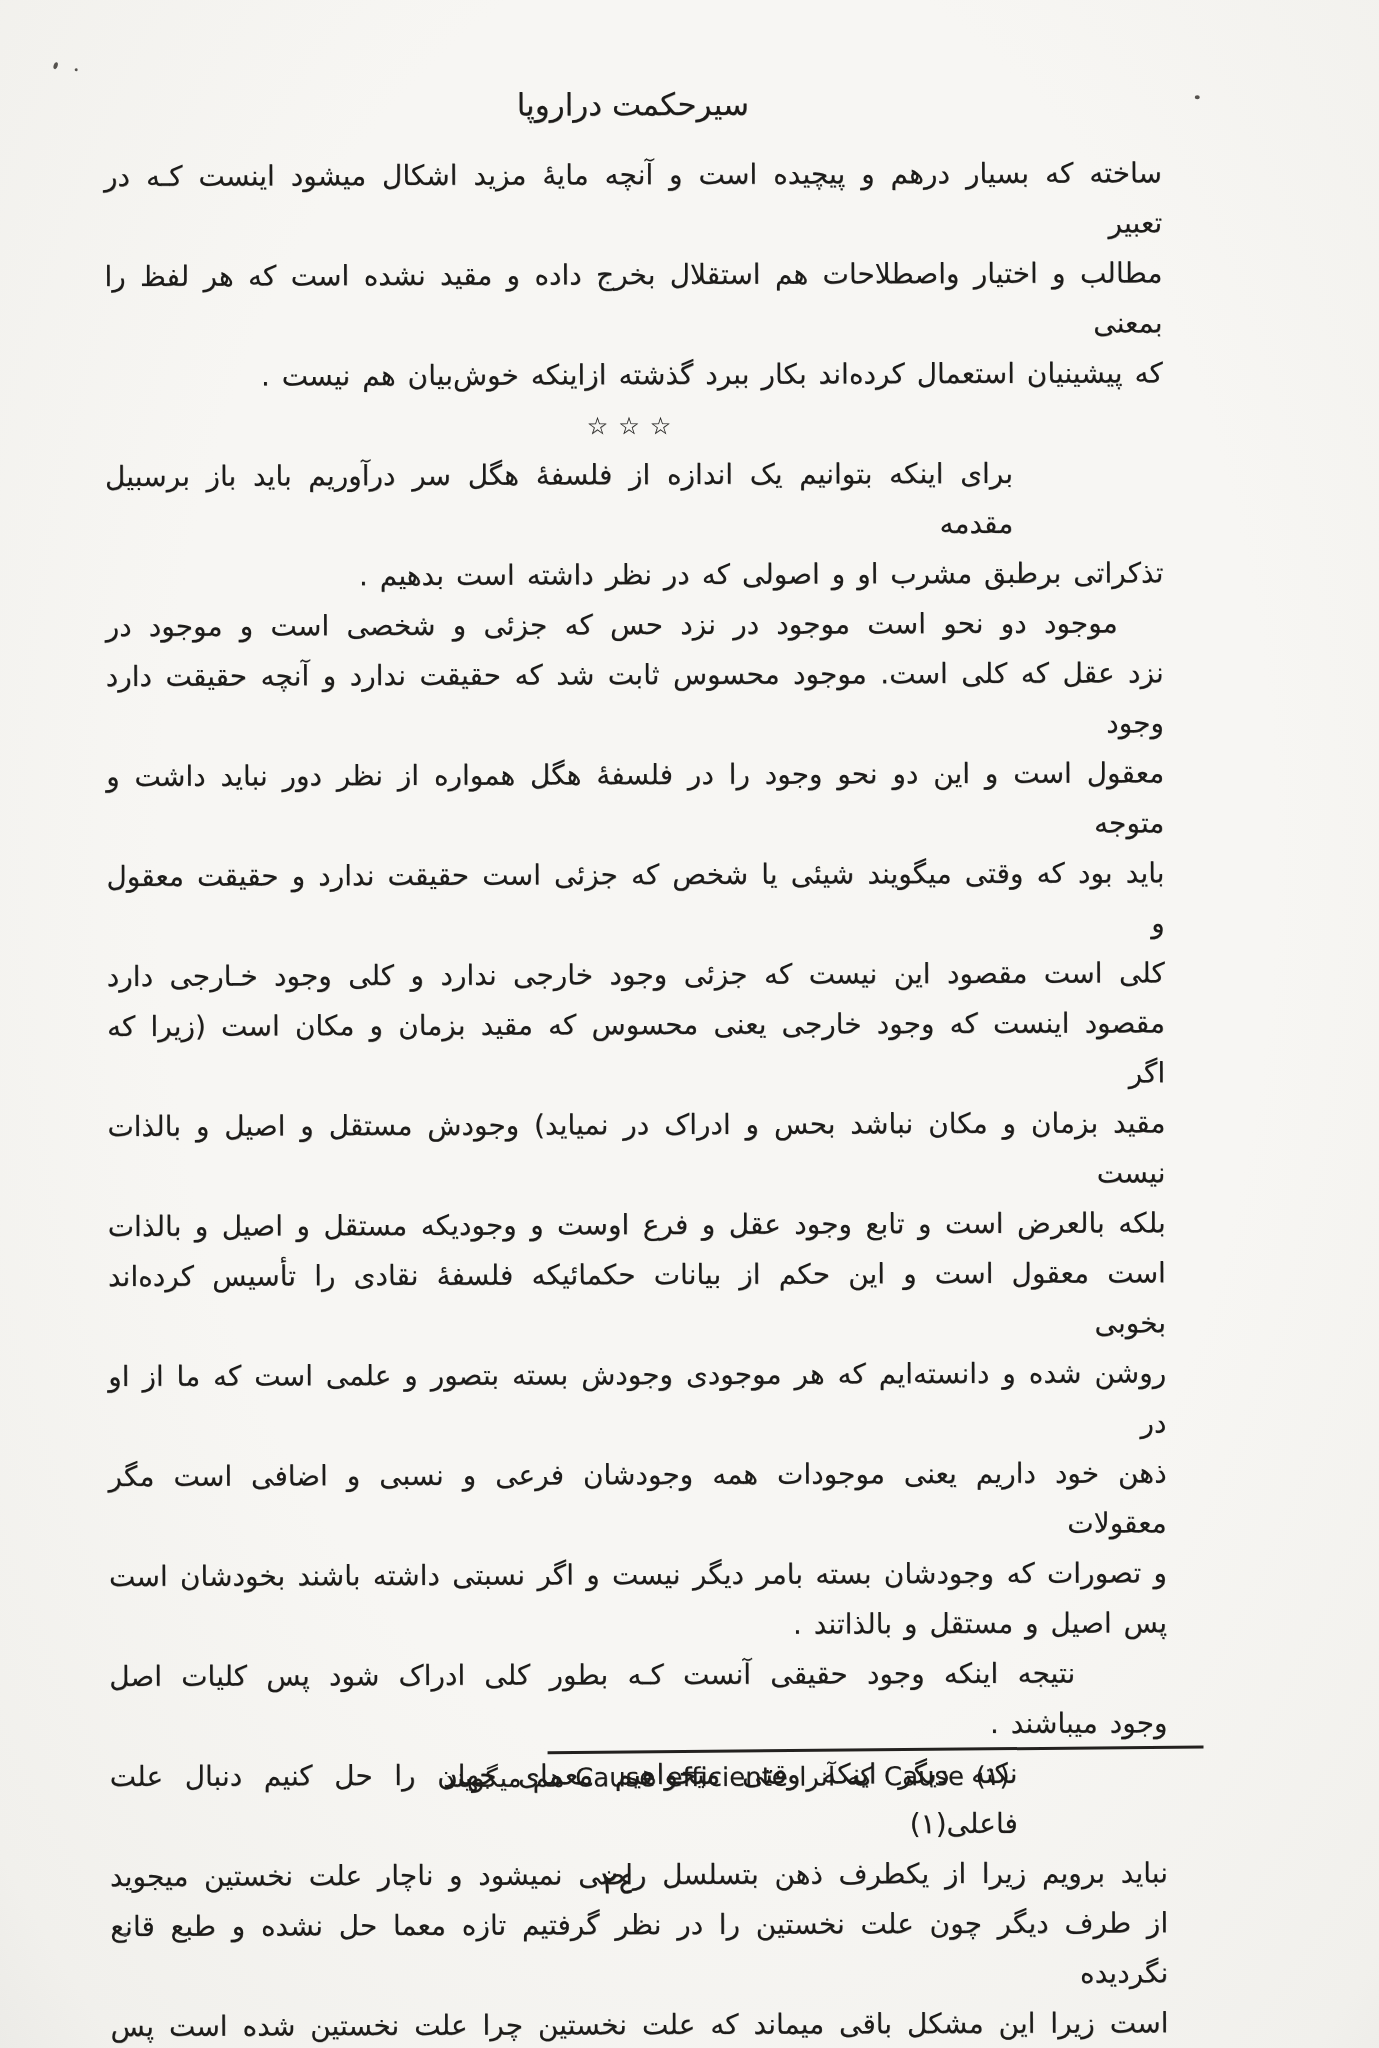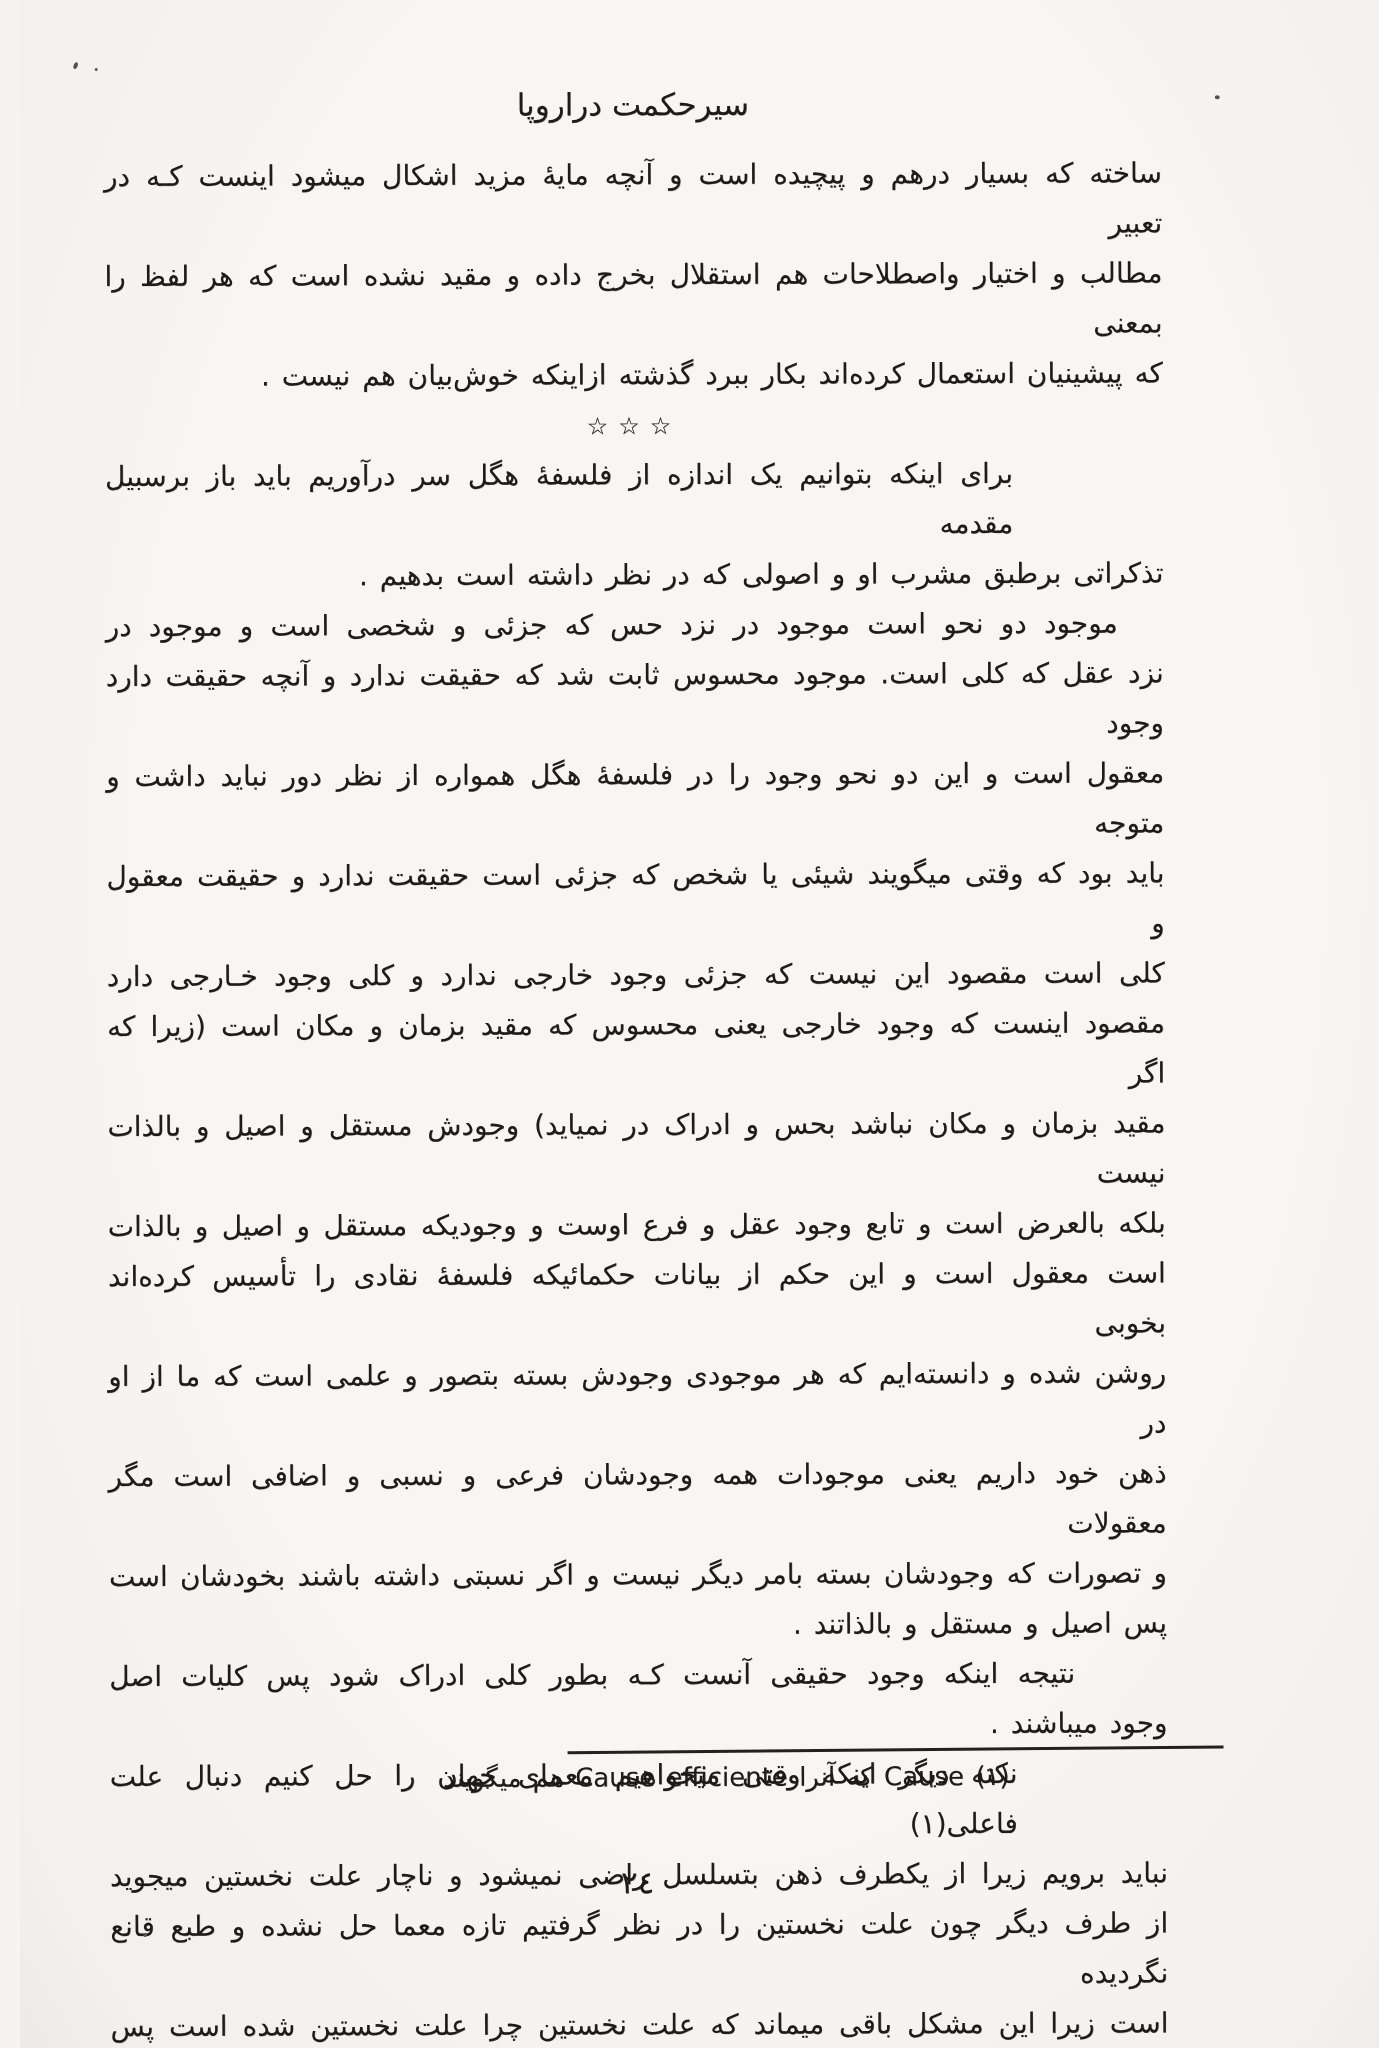--- a/index.html
+++ b/index.html
@@ -4,21 +4,20 @@
 <style>
   html,body{margin:0;padding:0;}
   body{
     width:1379px;height:2048px;position:relative;overflow:hidden;
     background:#f5f4f1;
     font-family:"DejaVu Sans",sans-serif;
   }
   .page{
     position:absolute;inset:0;
     background:radial-gradient(ellipse at 52% 42%, #f7f6f3 55%, #f1f0ec 92%, #ecebe7 100%);
-    margin-left:20px;
   }
   .sheet{
     position:absolute;inset:0;
     transform:rotate(-0.2deg);
     color:#1d1c1a;
   }
   .running-title{
     position:absolute;top:86px;right:214px;width:1058px;
     text-align:center;direction:rtl;
     font-size:31px;letter-spacing:0.5px;

